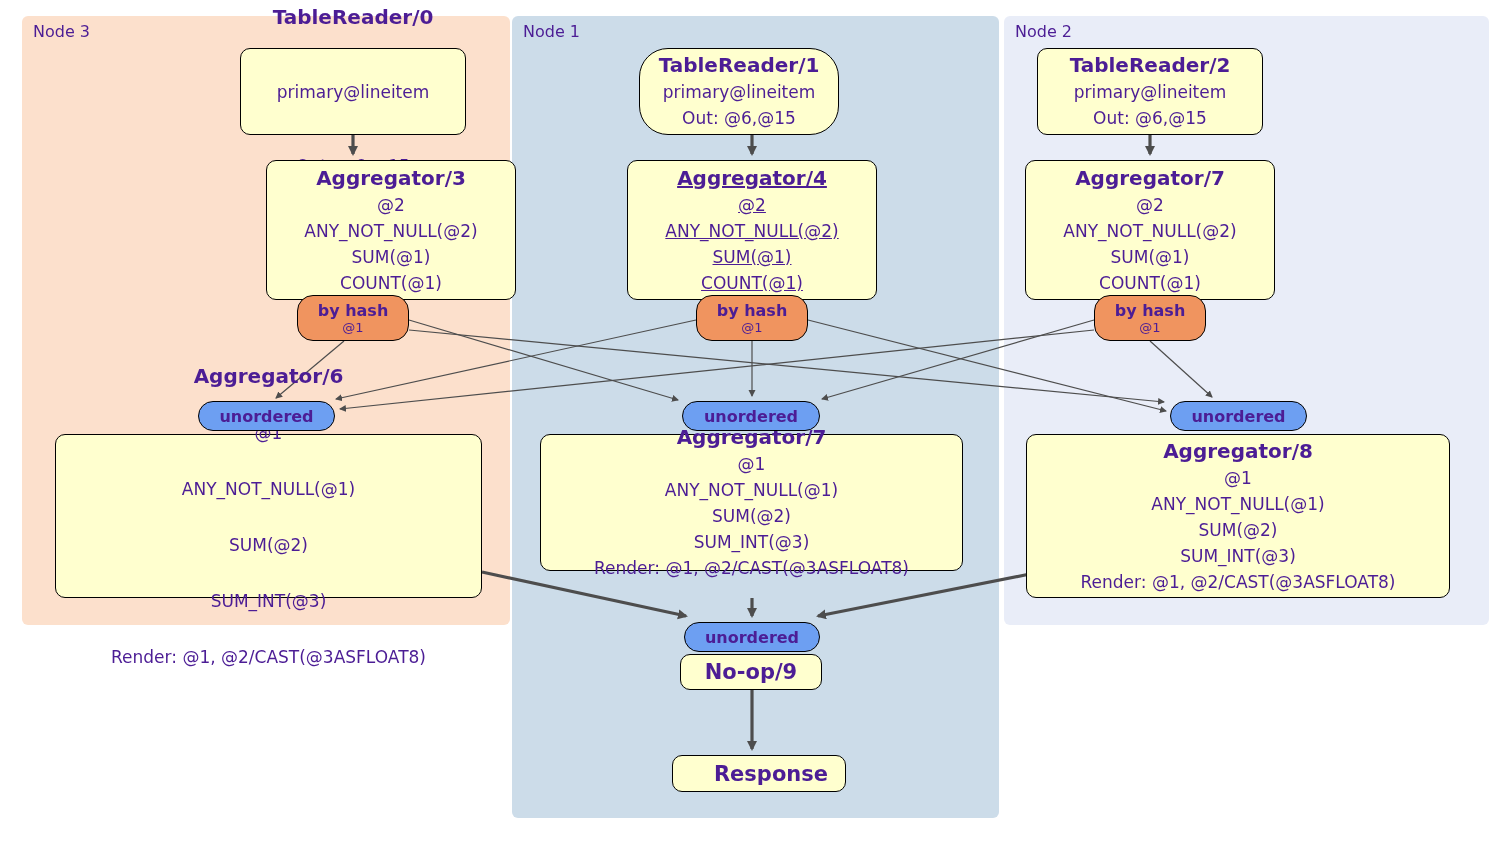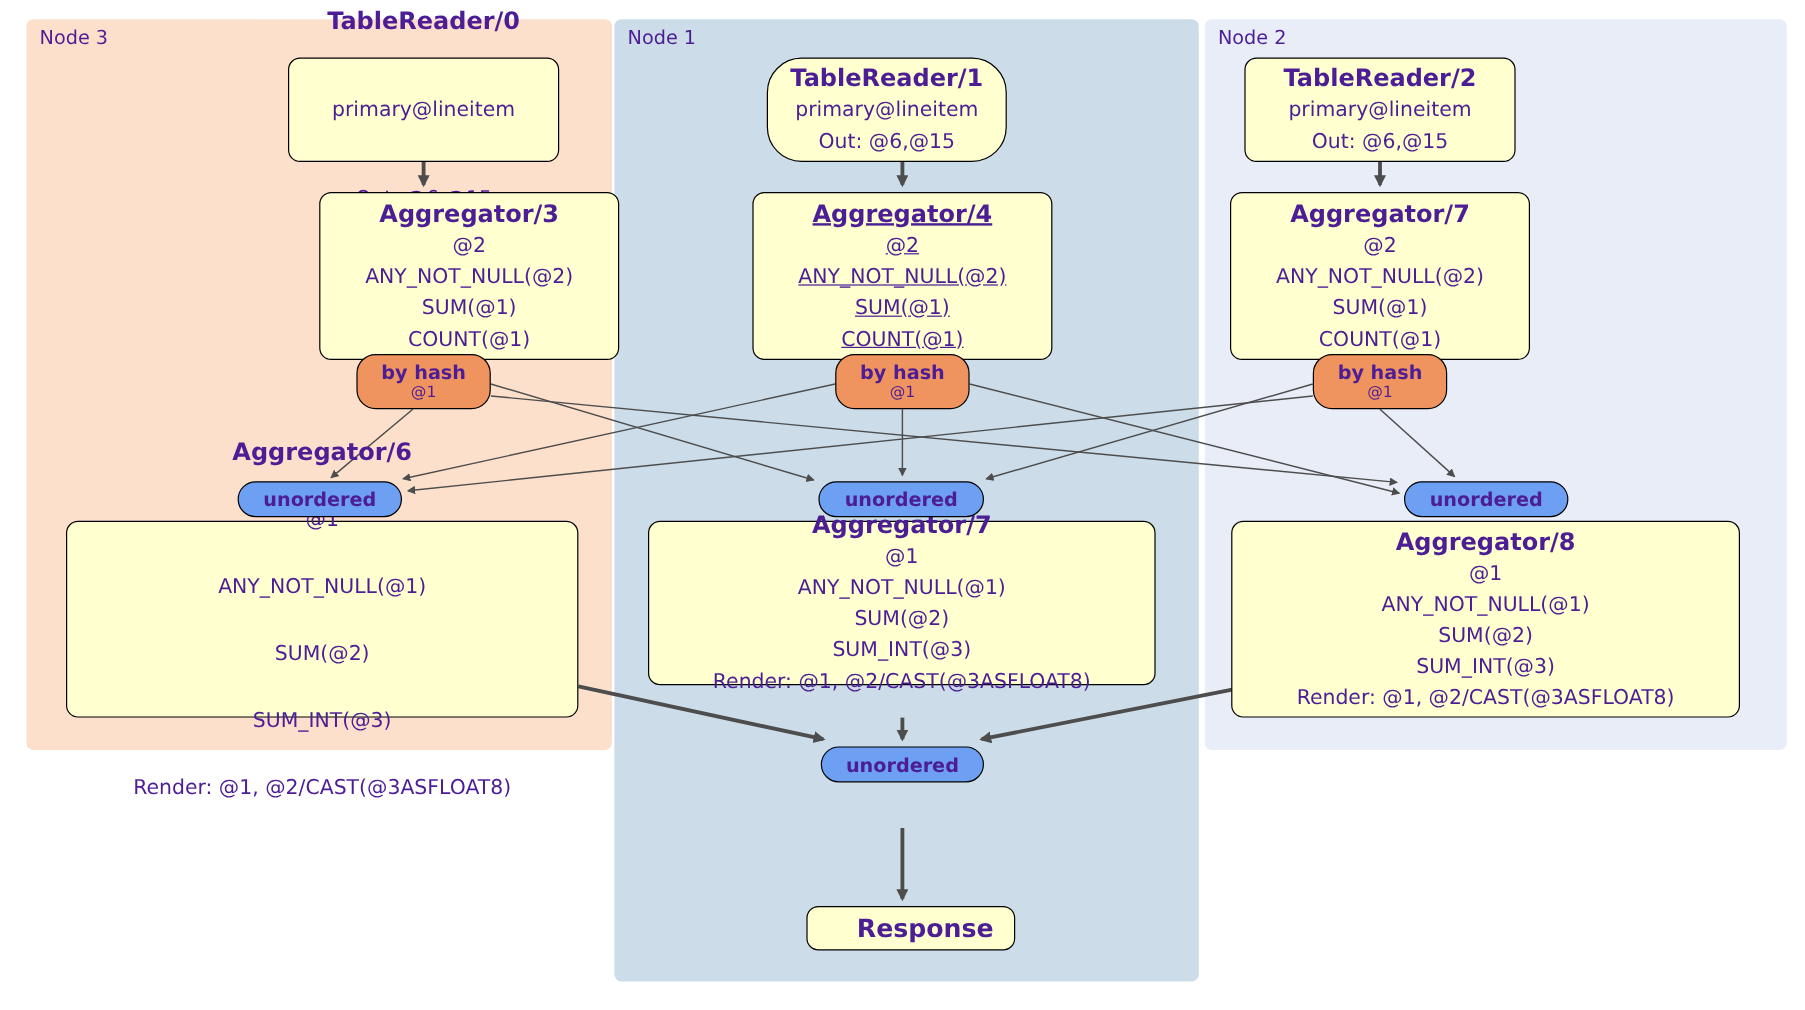--- a/index.html
+++ b/index.html
@@ -125,20 +125,23 @@
     <div class="title">Aggregator/7</div>
     <div class="line">@1</div>
     <div class="line">ANY_NOT_NULL(@1)</div>
     <div class="line">SUM(@2)</div>
     <div class="line">SUM_INT(@3)</div>
     <div class="line">Render: @1, @2/CAST(@3ASFLOAT8)</div>
   </div>
   <div class="stream" style="left:684px;top:622px;width:136px;height:30px;">
     <span>unordered</span>
   </div>
+  <div class="proc small" style="left:680px;top:654px;width:142px;height:36px;">
+    <div class="title">No-op/9</div>
+  </div>
   <div class="proc small" style="left:672px;top:755px;width:174px;height:37px;padding-left:24px;">
     <div class="title">Response</div>
   </div>
 
   <div class="proc" style="left:1037px;top:48px;width:226px;height:87px;">
     <div class="title">TableReader/2</div>
     <div class="line">primary@lineitem</div>
     <div class="line">Out: @6,@15</div>
   </div>
   <div class="proc" style="left:1025px;top:160px;width:250px;height:140px;">

